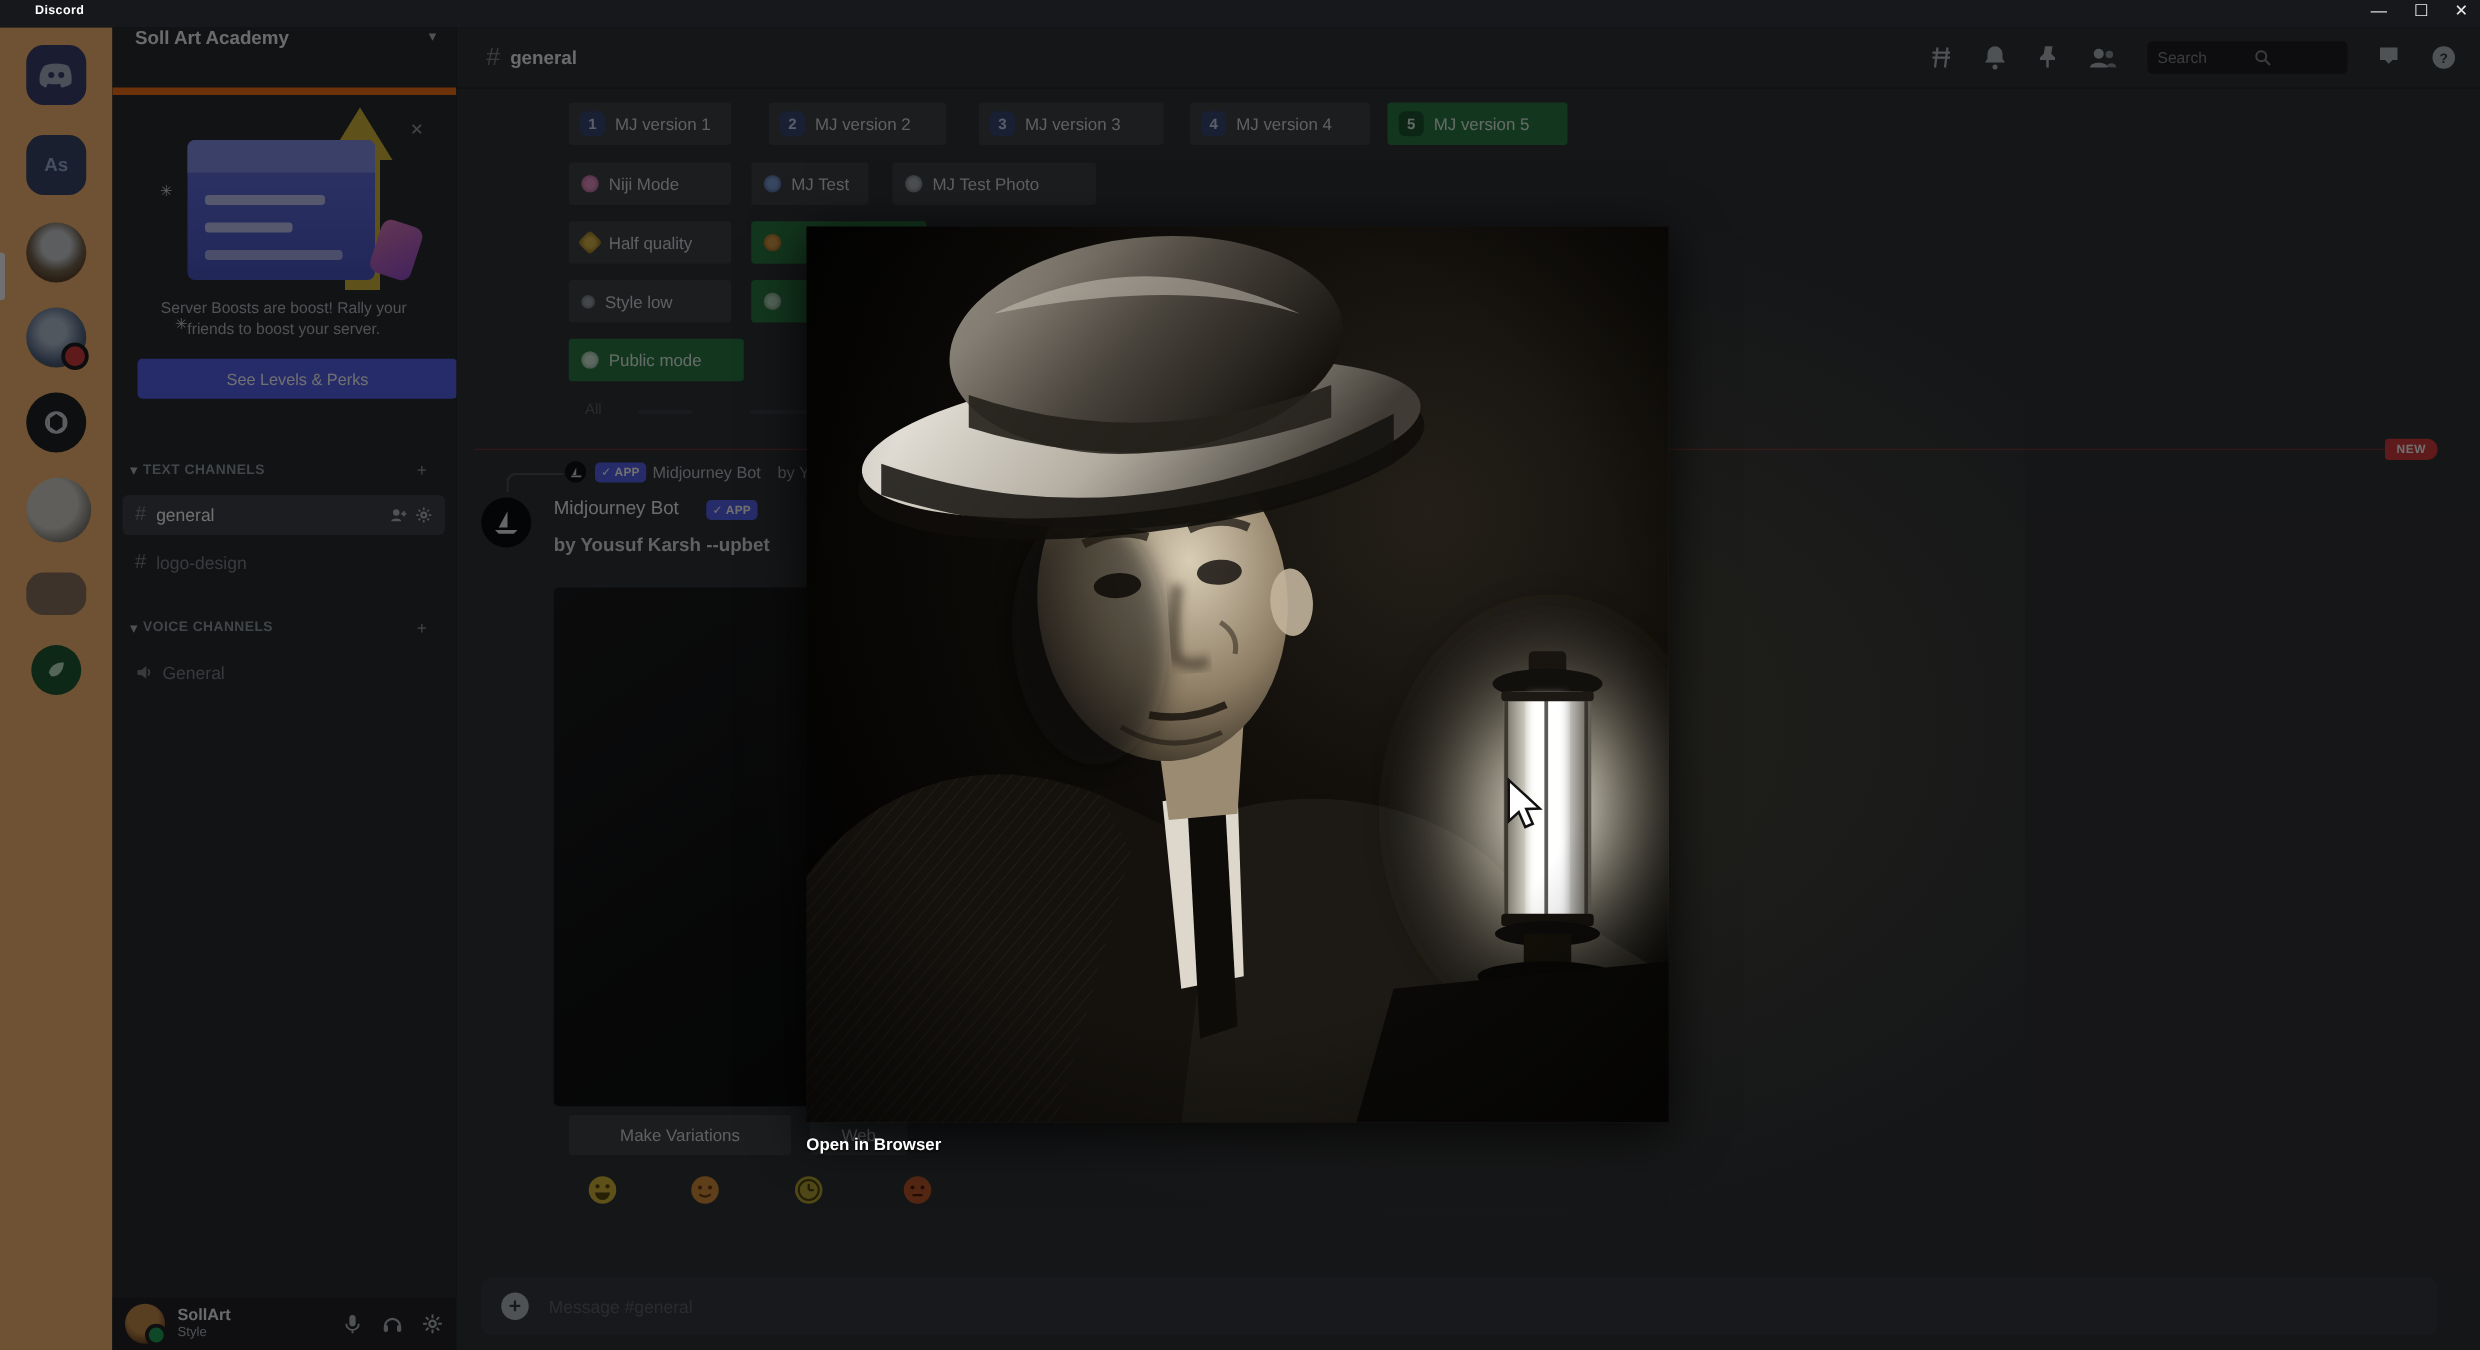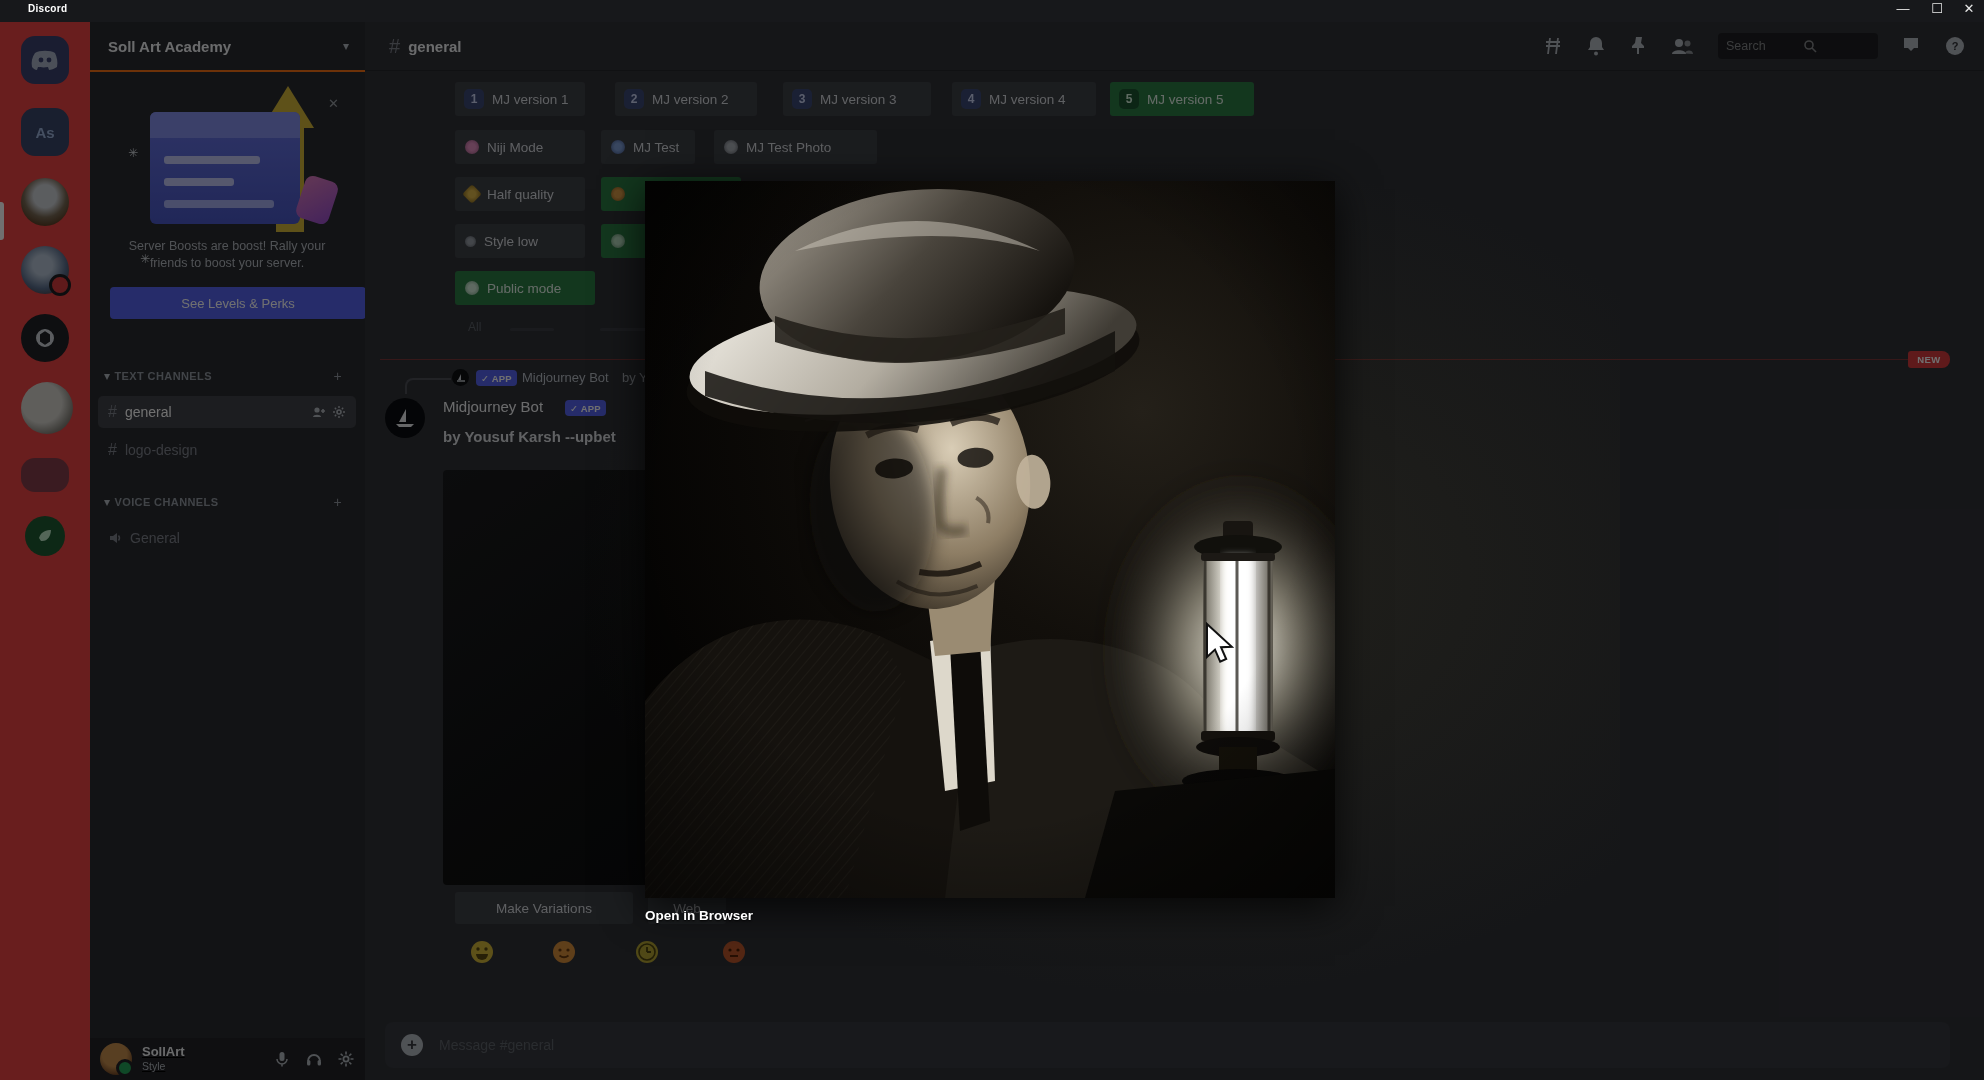--- a/index.html
+++ b/index.html
@@ -3,36 +3,36 @@
 <meta charset="utf-8">
 <style>
   html,body{margin:0;padding:0;width:1984px;height:1080px;background:#000;overflow:hidden;
             font-family:"Liberation Sans","DejaVu Sans",sans-serif;-webkit-font-smoothing:antialiased;}
   .abs{position:absolute;}
   
   .titlebar{left:0;top:0;width:1984px;height:22px;background:#17181b;z-index:90;}
   .app-name{left:28px;top:3px;color:#fff;font-size:10px;font-weight:bold;letter-spacing:.3px;}
   .winctl{top:1px;color:#e8e8e8;font-size:13px;width:30px;text-align:center;cursor:default;}
   
-  .rail{left:0;top:22px;width:90px;height:1058px;background:#ef4444;}
+  .rail{left:0;top:22px;width:90px;height:1058px;background:#fdba74;}
   .rail-item{left:21px;width:48px;height:48px;border-radius:50%;}
   .rail-sq{border-radius:14px;}
   .home{background:#3b4270;display:flex;align-items:center;justify-content:center;}
   .pill{left:0;top:180px;width:4px;height:38px;border-radius:0 3px 3px 0;background:#fff;}
   .srv-as{background:#39486b;color:#9db4de;font-size:15px;font-weight:bold;display:flex;align-items:center;justify-content:center;}
   .srv-art{background:radial-gradient(circle at 50% 38%,#cfd3d8 0 30%,#7a6a55 55%,#5a3c22 80%);}
   .srv-wiz{background:radial-gradient(circle at 45% 40%,#b9c7d8 0 25%,#5b6f8e 60%,#3a2d26 95%);}
   .badge-red{right:-2px;bottom:-2px;width:16px;height:16px;border-radius:50%;background:#d83c3e;border:3px solid #1e1f22;}
   .srv-gpt{background:#202327;display:flex;align-items:center;justify-content:center;}
   .srv-moon{background:radial-gradient(circle at 40% 40%,#d8d6d0 0 45%,#8d8a82 70%,#4a4843 100%);}
   .srv-dim{background:#2e3d52;opacity:.55;}
   .srv-grn{background:#1f5c34;display:flex;align-items:center;justify-content:center;}
   
   .sidebar{left:90px;top:22px;width:275px;height:1058px;background:#2b2d31;}
-  .srv-header{left:90px;top:22px;width:275px;height:48px;border-bottom:2px solid #f97316;display:flex;align-items:center;}
+  .srv-header{left:90px;top:22px;width:275px;height:48px;border-bottom:6px solid #f97316;display:flex;}
   .srv-header .name{margin-left:18px;color:#f2f3f5;font-size:15px;font-weight:600;flex:1;}
   .chev{color:#b5bac1;font-size:12px;margin-right:16px;}
   .boost-close{left:328px;top:96px;color:#9aa0a6;font-size:13px;}
   .boost-illu{left:150px;top:112px;width:150px;height:112px;background:linear-gradient(#6a77e8,#4b59c8);border-radius:6px;}
   .boost-illu .bar{position:absolute;left:0;top:0;width:100%;height:26px;background:#8791ee;border-radius:6px 6px 0 0;}
   .boost-illu .line{position:absolute;left:14px;width:96px;height:8px;background:#c3c9f7;border-radius:3px;}
   .boost-arrow{left:262px;top:86px;width:0;height:0;border-left:26px solid transparent;border-right:26px solid transparent;border-bottom:42px solid #d7b93a;}
   .boost-arrow-stem{left:276px;top:124px;width:28px;height:108px;background:#d7b93a;}
   .boost-gem{left:300px;top:178px;width:34px;height:44px;background:linear-gradient(135deg,#e07ec0,#9a4fd0);border-radius:8px;transform:rotate(18deg);}
   .sparkle{color:#cfd4da;font-size:12px;}
@@ -40,21 +40,21 @@
   .boost-btn{left:110px;top:287px;width:256px;height:32px;background:#5865f2;border-radius:4px;color:#fff;font-size:13px;display:flex;align-items:center;justify-content:center;}
   .cat{color:#949ba4;font-size:11px;font-weight:700;letter-spacing:.4px;display:flex;align-items:center;}
   .cat .plus{margin-left:auto;margin-right:14px;font-size:14px;font-weight:400;}
   .chan-row{left:98px;width:258px;height:32px;border-radius:5px;display:flex;align-items:center;color:#80848e;font-size:14px;}
   .chan-row.sel{background:#404249;color:#fff;}
   .chan-row .hash{margin:0 8px 0 10px;color:#80848e;font-size:16px;}
   .chan-ico{margin-left:6px;color:#b5bac1;}
   .userbar{left:90px;top:1038px;width:275px;height:42px;background:#232428;display:flex;align-items:center;}
   .uavatar{position:relative;width:32px;height:32px;margin-left:10px;border-radius:50%;background:radial-gradient(circle at 45% 35%,#c98f4e 0 45%,#7a4e2a 75%,#4a2d18 100%);}
   .ustatus{position:absolute;right:-2px;bottom:-2px;width:12px;height:12px;border-radius:50%;background:#23a559;border:3px solid #232428;}
-  .uname{margin-left:10px;line-height:14px;text-decoration:underline;}
+  .uname{margin-left:10px;line-height:14px;}
   .uname .n{color:#f2f3f5;font-size:13px;font-weight:600;}
   .uname .s{color:#b5bac1;font-size:10.5px;}
   .uicons{margin-left:auto;margin-right:10px;display:flex;gap:14px;color:#b5bac1;}
   
   .main-bg{left:365px;top:22px;width:1619px;height:1058px;background:#313338;}
   .chat-header{left:365px;top:22px;width:1619px;height:48px;border-bottom:1px solid #26282c;display:flex;align-items:center;}
   .chat-header .hash{color:#80848e;font-size:20px;margin-left:24px;}
   .chat-header .cname{color:#f2f3f5;font-size:15px;font-weight:600;margin-left:8px;}
   .hicon{color:#b5bac1;margin-left:22px;display:flex;align-items:center;}
   .searchbox{margin-left:24px;width:160px;height:26px;background:#1e1f22;border-radius:4px;display:flex;align-items:center;color:#87898c;font-size:12.5px;}

